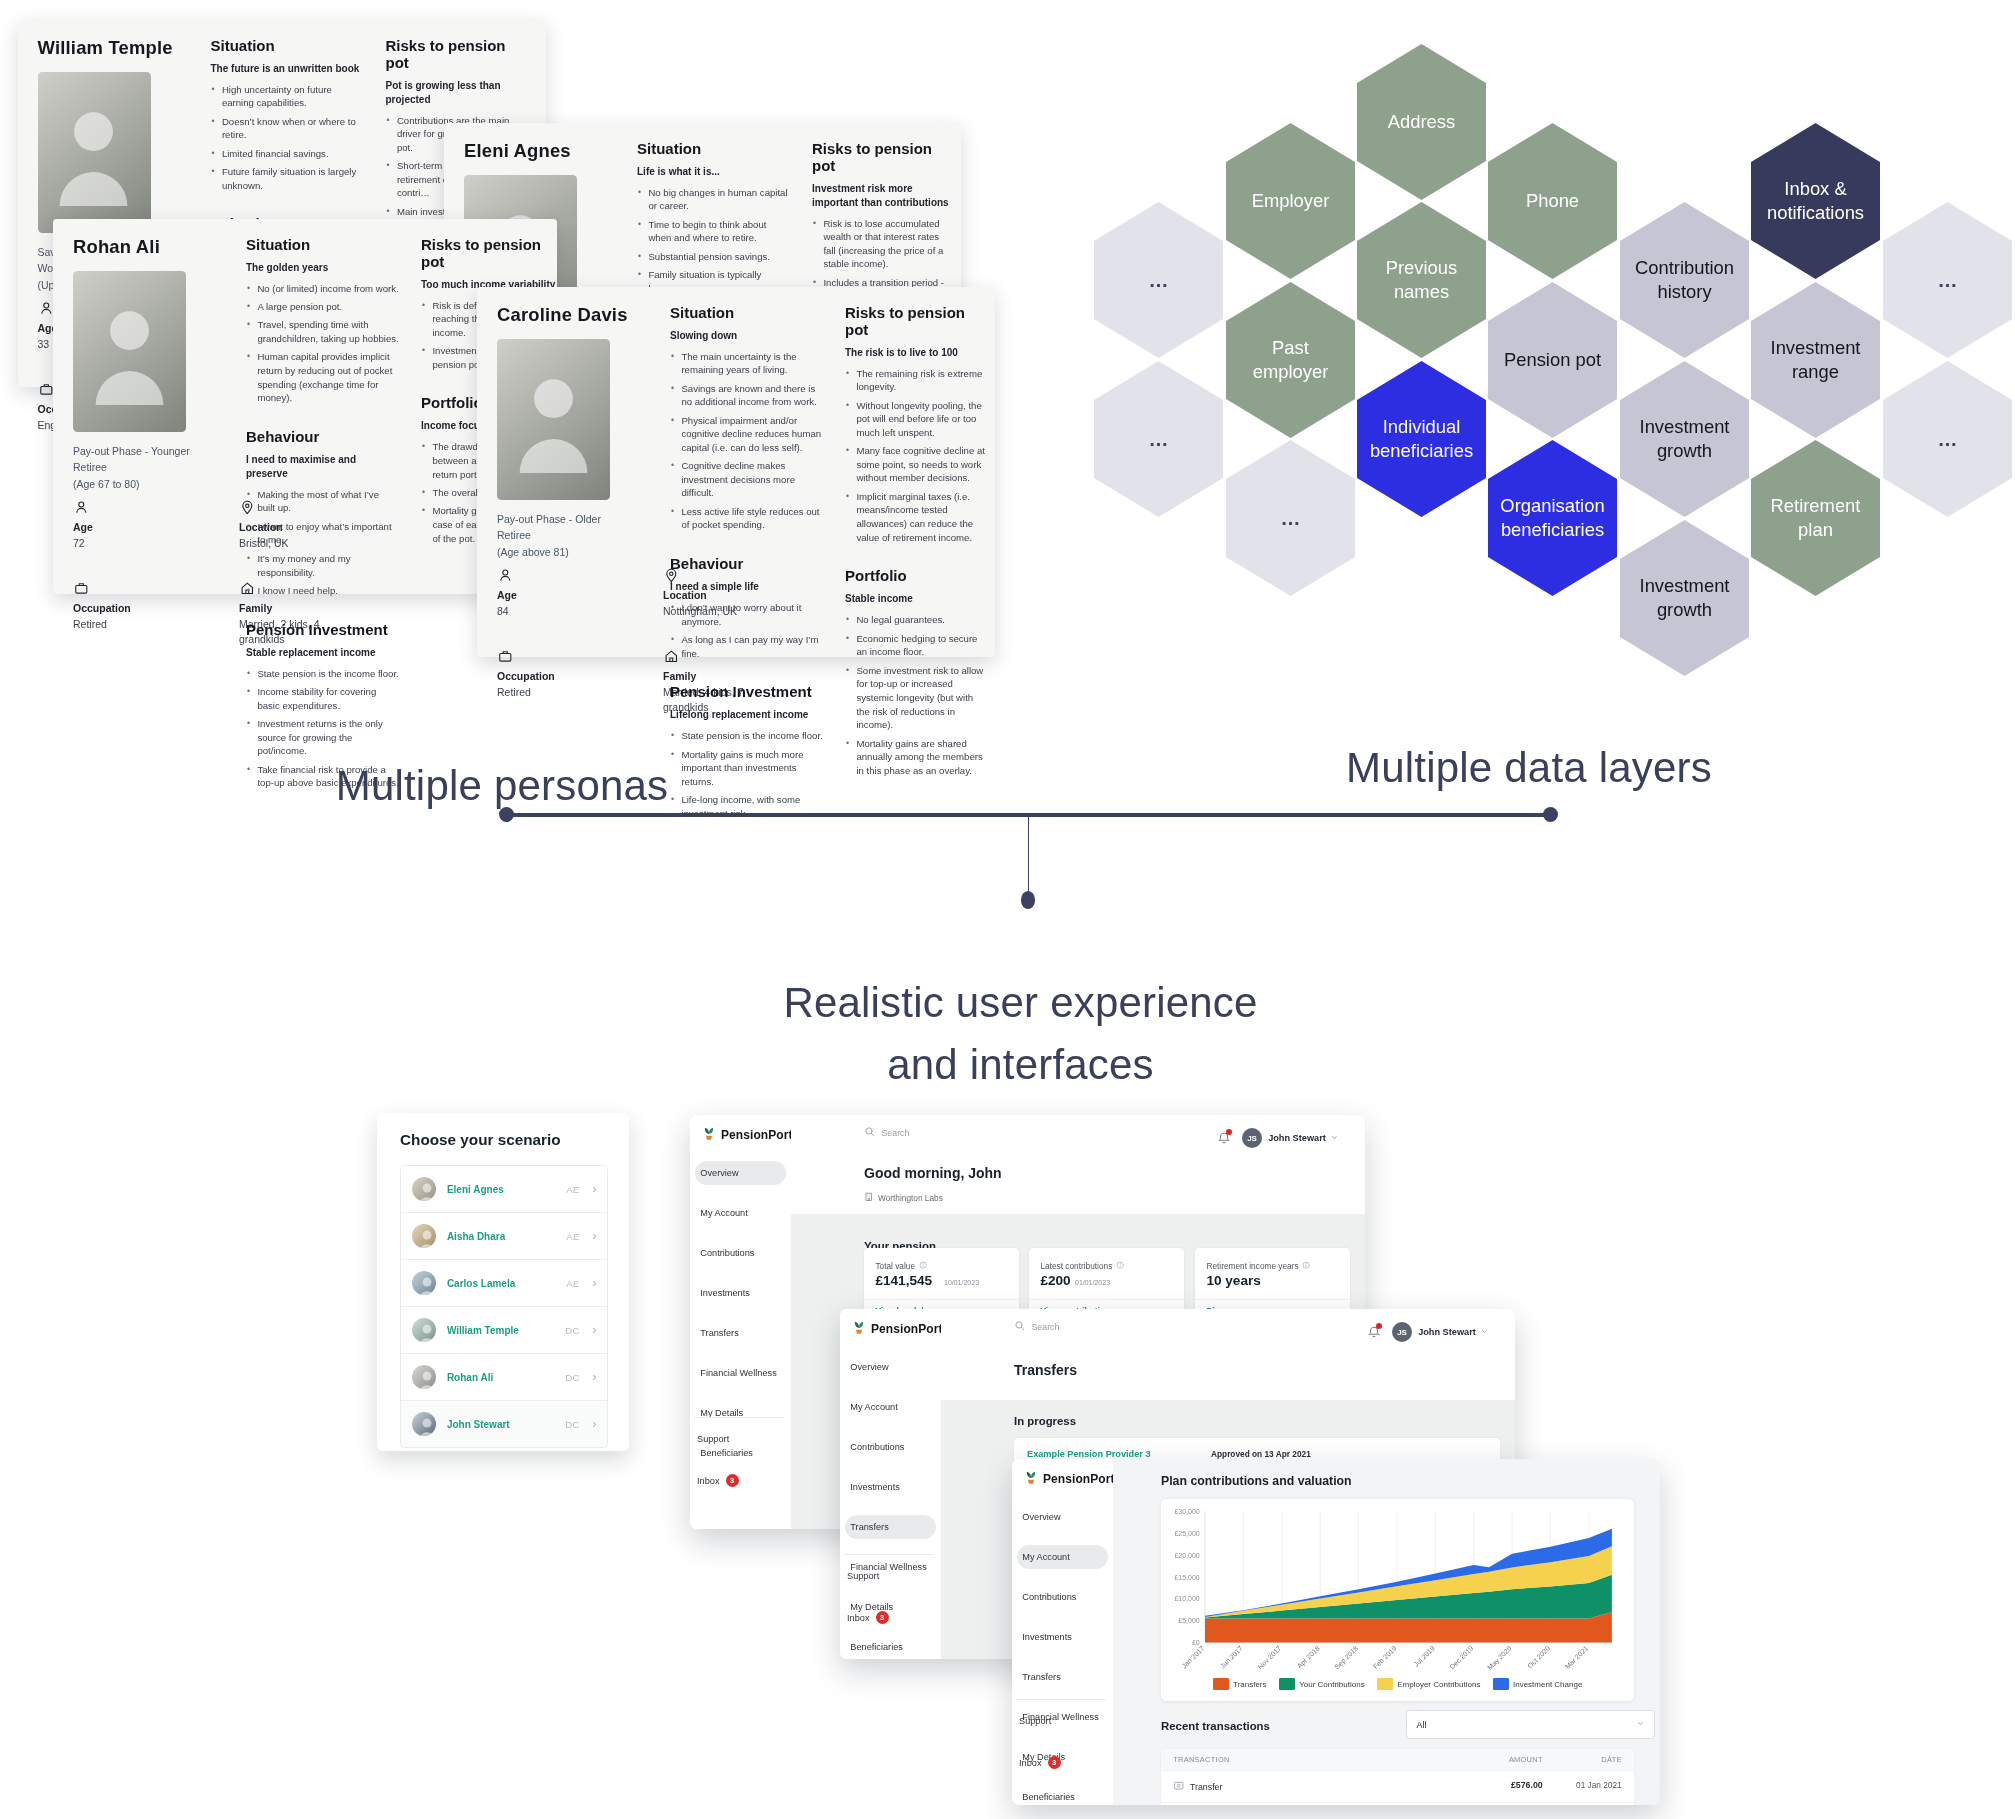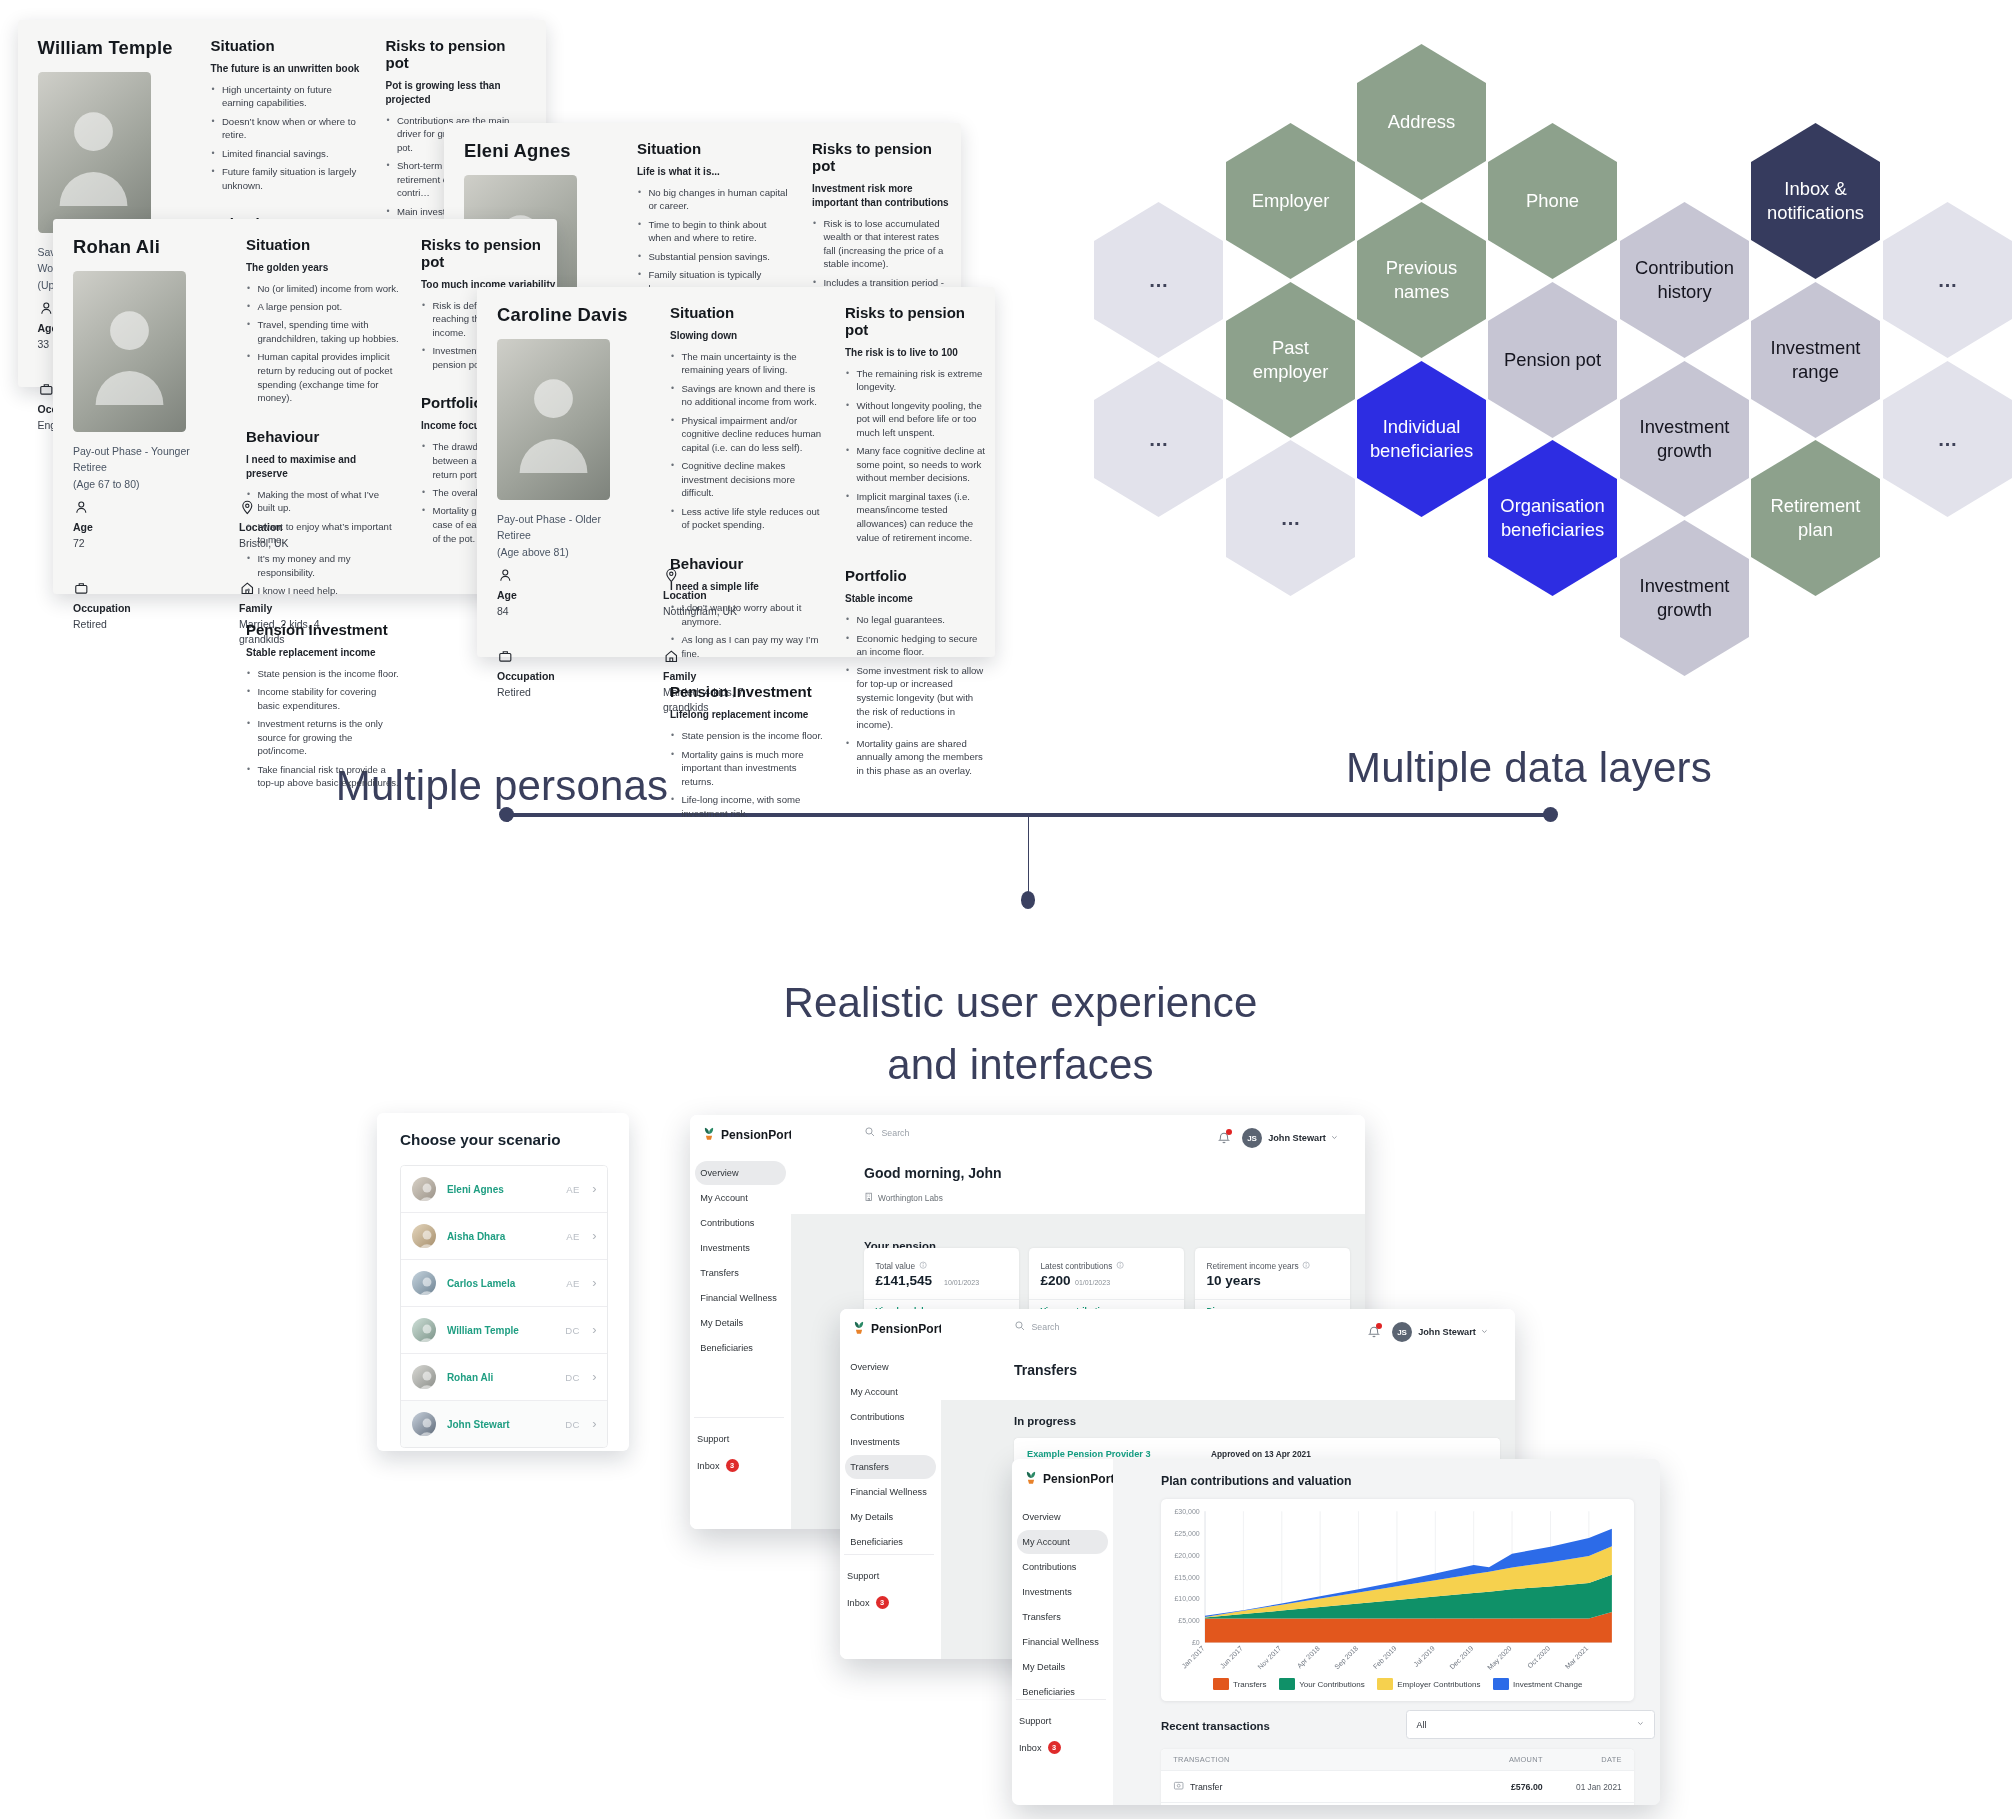--- a/index.html
+++ b/index.html
@@ -48,21 +48,21 @@
   .savatar{width:24px;height:24px;border-radius:50%;margin-right:11.4px;flex:0 0 auto;position:relative;overflow:hidden;}
   .sname{font-size:10px;font-weight:700;color:#1f9e82;flex:1 1 auto;}
   .stag{font-size:9.6px;color:#b9bec5;letter-spacing:0.4px;margin-right:12.3px;}
   .schev{font-size:13px;color:#aeb3ba;line-height:1;margin-top:-1.8px;}
   
   .screen{position:absolute;background:#ffffff;border-radius:7px;box-shadow:0 11.4px 31px rgba(15,23,42,.20);overflow:hidden;}
   .sidebar{position:absolute;left:0;top:0;bottom:0;width:101px;background:#ffffff;border-right:0.4px solid #ececef;}
   .logo{position:absolute;left:11.4px;top:11.4px;display:flex;align-items:center;}
   .logo .lt{font-size:12px;font-weight:800;color:#14181d;margin-left:3.5px;letter-spacing:0.1px;}
   .nav{position:absolute;left:5.3px;right:5.3px;top:46px;}
-  .nitem{font-size:9.2px;color:#2e3338;padding:7px 5px;border-radius:12px;margin-bottom:1px;}
+  .nitem{font-size:9.2px;color:#2e3338;padding:7px 5px;border-radius:12px;margin-bottom:16px;}
   .nitem.sel{background:#e9eaec;}
   .nfoot{position:absolute;left:2px;right:5.3px;}
   .nfoot .ndiv{height:0.4px;background:#ececef;margin:0 1.8px 9.6px 1.8px;}
   .badge{display:inline-block;min-width:13px;height:13px;border-radius:6.6px;background:#df2b2b;color:#fff;
          font-size:7.4px;font-weight:700;text-align:center;line-height:13px;margin-left:6.1px;vertical-align:0.9px;}
   .shead{position:absolute;left:101px;right:0;top:0;height:38px;background:#fff;}
   .shead .sdiv{position:absolute;left:73px;right:26px;bottom:0;height:0.4px;background:#e9ebee;}
   .search{position:absolute;left:73px;top:11.4px;display:flex;align-items:center;color:#9aa0a8;font-size:8.8px;}
   .search svg{margin-right:6.1px;}
   .hright{position:absolute;top:13px;display:flex;align-items:center;}
@@ -95,21 +95,21 @@
   .trow .tchev{margin-left:auto;font-size:13px;color:#c0c5cb;}
   .chartcard{position:absolute;background:#fff;border-radius:5.3px;box-shadow:0 0.9px 3.5px rgba(20,24,40,.08);}
   .legend{position:absolute;display:flex;justify-content:center;width:100%;}
   .litem{display:flex;align-items:center;margin:0 6.1px;font-size:8px;color:#3a4047;}
   .litem .lsw{width:16px;height:12px;border-radius:1.3px;margin-right:4.4px;}
   .allsel{position:absolute;background:#fff;border:0.4px solid #dadde2;border-radius:3.5px;display:flex;align-items:center;
           font-size:8.8px;color:#2a2f36;padding:0 9.6px;}
   .allsel .ac{margin-left:auto;color:#8a9097;}
   .ttable{position:absolute;background:#fff;border-radius:4.4px;overflow:hidden;box-shadow:0 0.9px 2.6px rgba(20,24,40,.06);}
   .tthead{display:flex;background:#f7f8f9;font-size:7.4px;color:#858b94;letter-spacing:0.3px;padding:6.1px 12.3px;}
-  .ttrow{display:flex;align-items:center;padding:8.8px 12.3px;border-top:0.4px solid #eef0f2;background:#fff;font-size:8.8px;}
+  .ttrow{display:flex;padding:8.8px 12.3px;border-top:0.4px solid #eef0f2;background:#fff;font-size:8.8px;}
   .ttrow .c1{display:flex;align-items:center;color:#2a2f36;}
   .ttrow .c1 svg{margin-right:5.3px;}
   .cA{flex:1 1 auto;} .cB{flex:0 0 70px;text-align:right;} .cC{flex:0 0 79px;text-align:right;}
   .ttrow .cB{font-weight:700;color:#2a2f36;} .ttrow .cC{color:#555b63;font-size:8.3px;}
   .partialrow{height:7px;overflow:hidden;border-top:0.4px solid #eef0f2;padding:6.1px 12.3px 0 12.3px;background:#fff;}
   .nextsec{position:absolute;font-size:11.4px;font-weight:800;color:#18202a;}
   text{font-family:"Liberation Sans",sans-serif;}
 </style>
 </head>
 <body>

